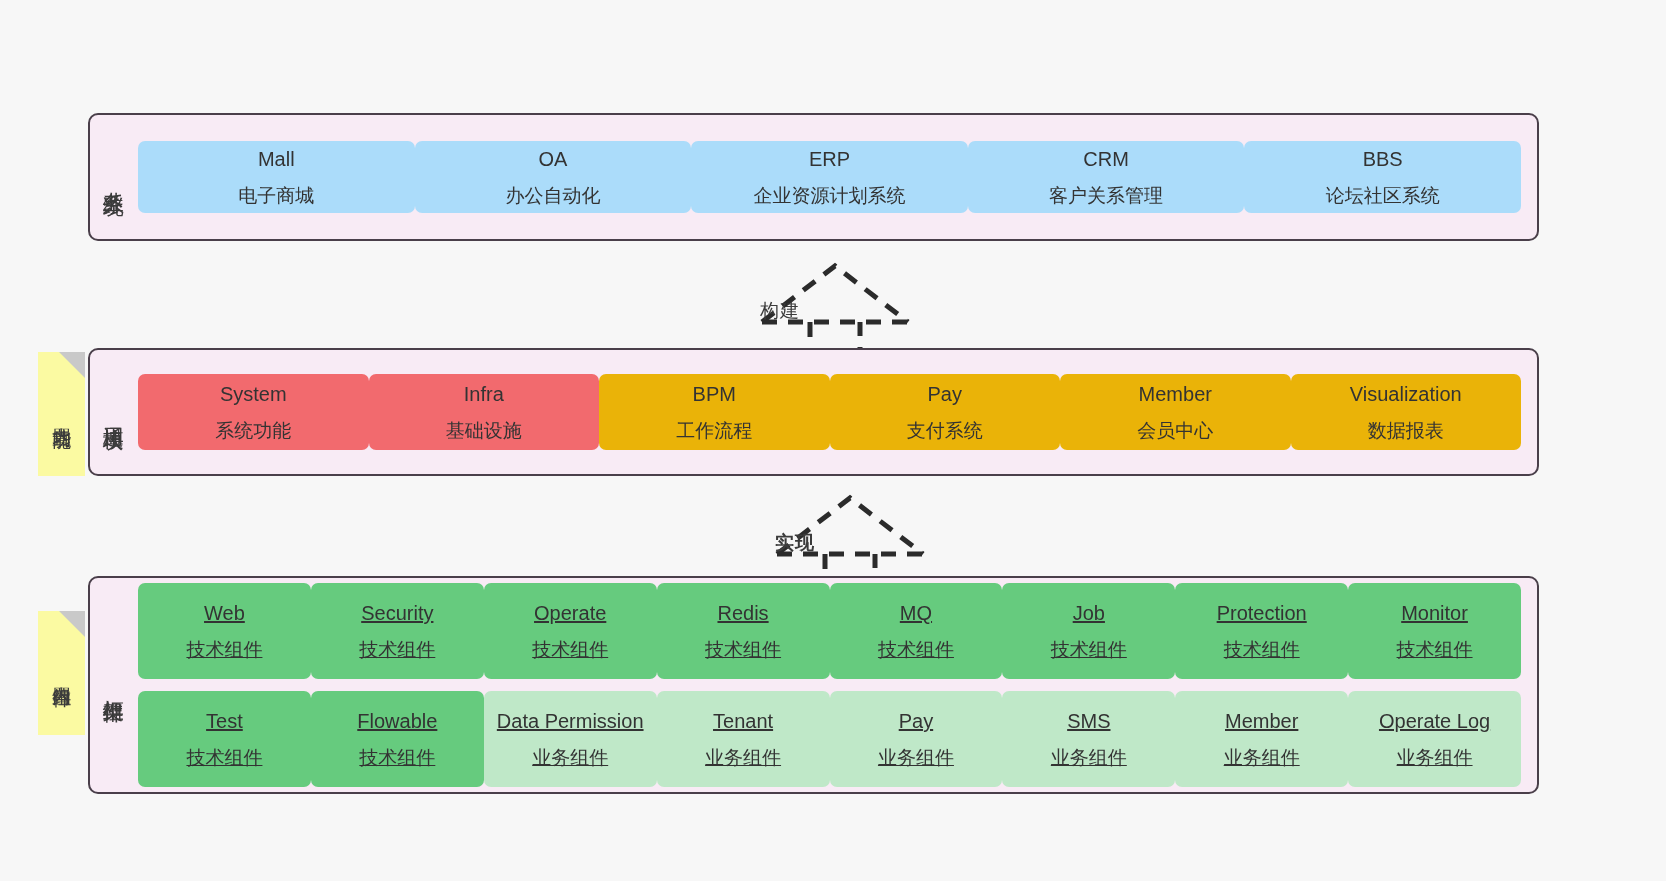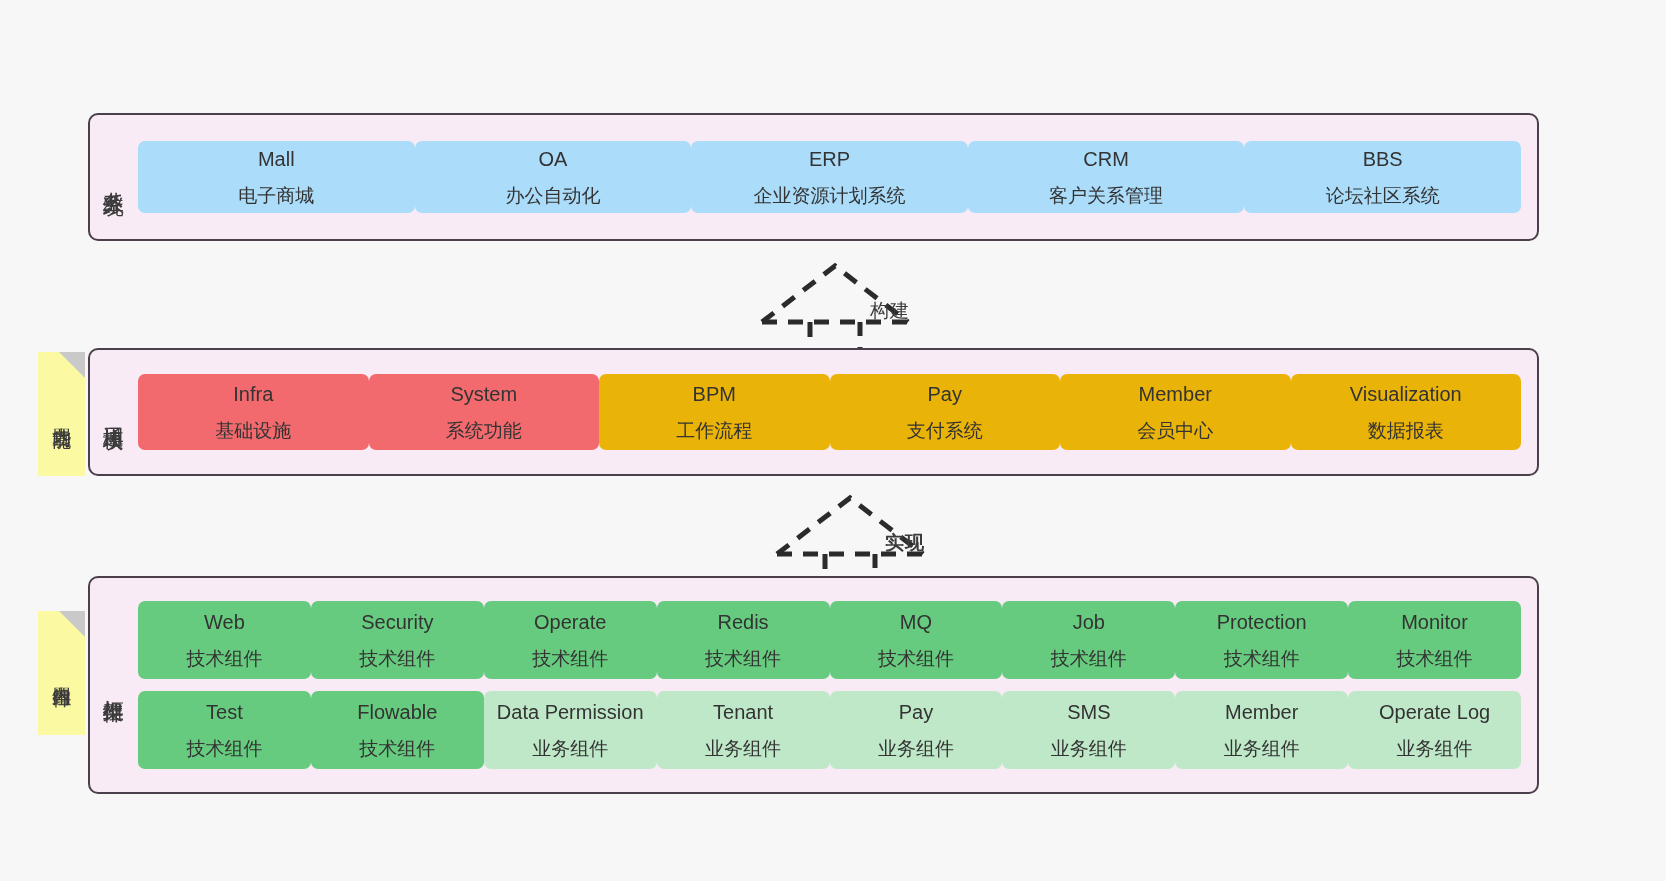--- a/index.html
+++ b/index.html
@@ -95,21 +95,21 @@
   #layer-business  { left: 88px;  top: 113px; width: 1451px; height: 128px; }
   #layer-business .layer-body { padding: 0 16px 0 2px; }
   #layer-business .card { height: 72px; }
 
   #layer-common    { left: 88px;  top: 348px; width: 1451px; height: 128px; }
   #layer-common .layer-body { padding: 0 16px 0 2px; }
   #layer-common .card { height: 76px; }
 
   #layer-framework { left: 88px;  top: 576px; width: 1451px; height: 218px; }
   #layer-framework .layer-body { padding: 0 16px 0 2px; gap: 12px; }
-  #layer-framework .card { height: 78px; }
+  #layer-framework .card { height: 96px; text-decoration: underline; }
   #layer-framework .layer-title { font-size: 21px; }
 
   
   .sticky {
     position: absolute;
     background: #fbfaa2;
     color: #3b3b3b;
     font-size: 19px;
     letter-spacing: 1px;
     display: flex;
@@ -137,21 +137,21 @@
     position: absolute;
     width: 150px;
     height: 98px;
   }
   .uml-arrow svg { display: block; }
   .uml-label {
     position: absolute;
     left: 0;
     right: 0;
     top: 38px;
-    text-align: right;
+    text-align: left;
     font-size: 19px;
     color: #3b3b3b;
     letter-spacing: 1px;
     pointer-events: none;
   }
   #arrow-build     { left: 760px; top: 260px; }
   #arrow-implement { left: 775px; top: 492px; font-weight: bold; }
 </style>
 </head>
 <body>
@@ -198,26 +198,26 @@
   <div class="sticky" id="sticky-common">
     <span class="fold"></span>
     <span>内置功能</span>
   </div>
 
   <div class="layer" id="layer-common">
     <div class="layer-title">通用模块</div>
     <div class="layer-body">
       <div class="row">
         <div class="card c-red">
+          <span class="t1">System</span>
+          <span class="t2">系统功能</span>
+        </div>
+        <div class="card c-red">
           <span class="t1">Infra</span>
           <span class="t2">基础设施</span>
-        </div>
-        <div class="card c-red">
-          <span class="t1">System</span>
-          <span class="t2">系统功能</span>
         </div>
         <div class="card c-pink">
           <span class="t1">BPM</span>
           <span class="t2">工作流程</span>
         </div>
         <div class="card c-pink">
           <span class="t1">Pay</span>
           <span class="t2">支付系统</span>
         </div>
         <div class="card c-pink">

